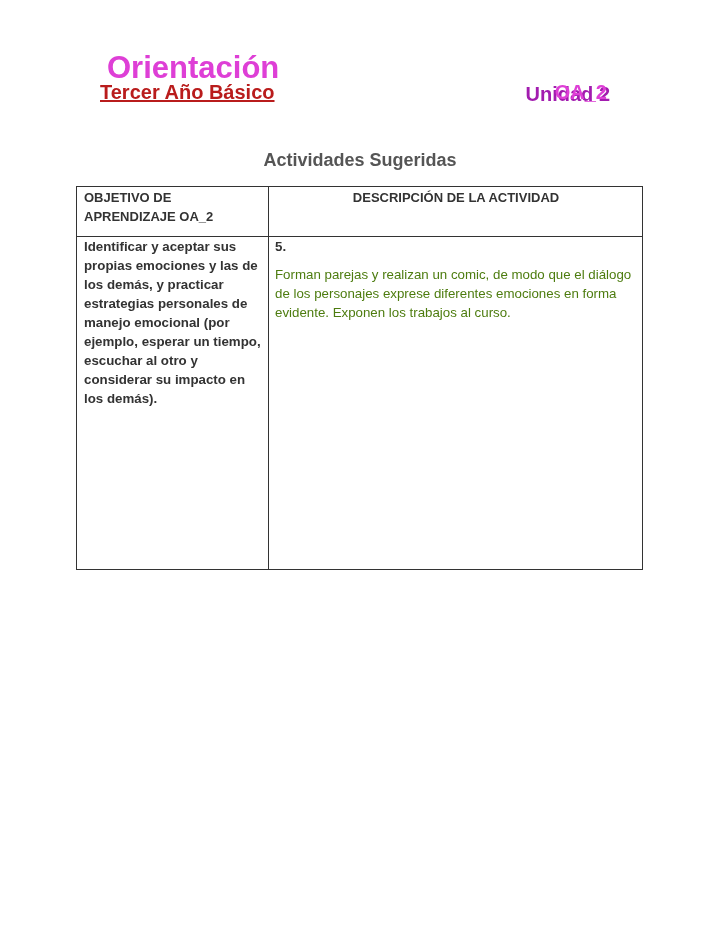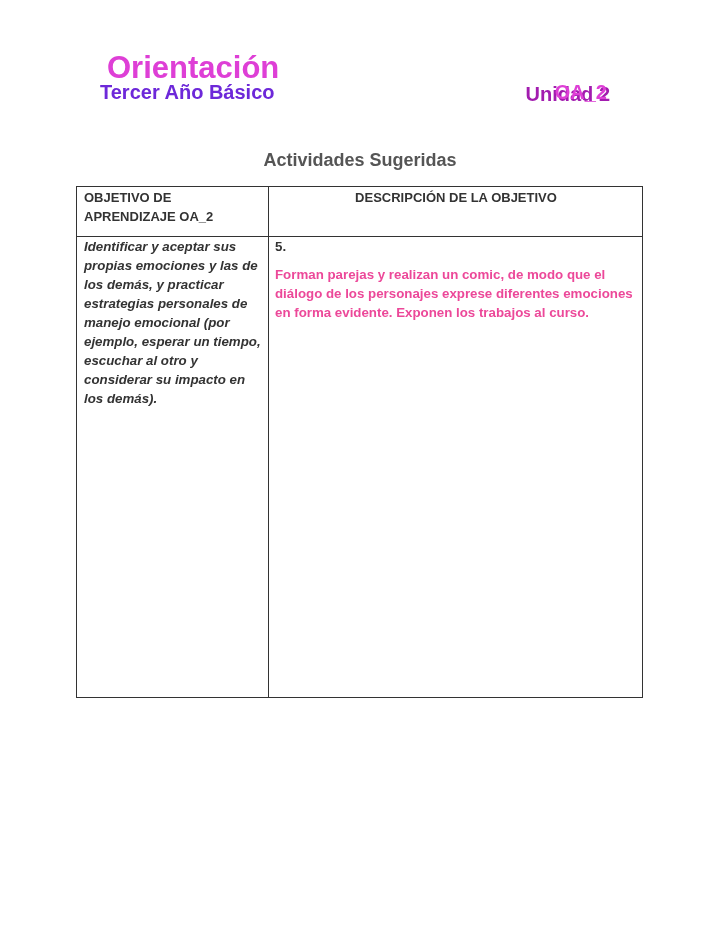--- a/index.html
+++ b/index.html
@@ -23,22 +23,23 @@
     color: #de3fd6;
     margin: 8px;
     line-height: 36px;
   }
   .subtitle-left {
     position: absolute;
     left: 100px;
     top: 80px;
     font-size: 20px;
     font-weight: bold;
-    color: #6d28d9;
+    color: #b91c1c;
     line-height: 24px;
+    text-decoration: underline;
   }
   .unit-label {
     position: absolute;
     right: 110px;
     top: 54px;
     font-size: 20px;
     font-weight: bold;
     color: #a21caf;
     line-height: 24px;
     text-align: right;
@@ -63,21 +64,21 @@
     font-weight: bold;
     color: #555555;
     line-height: 22px;
     padding-left: 0px;
   }
   .table-wrap {
     position: absolute;
     left: 76px;
     top: 186px;
     width: 567px;
-    height: 512px;
+    height: 384px;
     border: 1.5px solid #333333;
     box-sizing: border-box;
   }
   .col-divider {
     position: absolute;
     left: 191px;
     top: 0;
     bottom: 0;
     width: 0;
     border-left: 1.5px solid #333333;
@@ -113,41 +114,40 @@
   }
   .objective-text {
     position: absolute;
     left: 7px;
     top: 50px;
     width: 180px;
     font-size: 13.3px;
     font-weight: bold;
     color: #333333;
     line-height: 19px;
-    font-style: italic;
   }
   .desc-cell {
     position: absolute;
     left: 198px;
     top: 50px;
     right: 6px;
     color: #333333;
   }
   .activity-number {
     font-size: 13.3px;
     font-weight: bold;
     line-height: 19px;
     margin: 0 0 9px 0;
   }
   .activity-desc {
     font-size: 13.3px;
-    font-weight: bold;
+    font-weight: normal;
     line-height: 19px;
     margin: 0 0 10px 0;
-    color: #ec4899;
+    color: #4d7c0f;
   }
   .activity-subject {
     font-size: 13.3px;
     font-weight: bold;
     line-height: 19px;
     margin: 0;
   }
 </style>
 </head>
 <body>
@@ -157,21 +157,21 @@
 <div class="unit-label">Unidad 2</div>
 <div class="oa-label">OA_2</div>
 
 <div class="section-title">Actividades Sugeridas</div>
 
 <div class="table-wrap">
   <div class="col-divider"></div>
   <div class="row-divider"></div>
 
   <div class="hdr-left">OBJETIVO DE APRENDIZAJE OA_2</div>
-  <div class="hdr-right">DESCRIPCIÓN DE LA OBJETIVO</div>
+  <div class="hdr-right">DESCRIPCIÓN DE LA ACTIVIDAD</div>
 
   <div class="objective-text">Identificar y aceptar sus propias emociones y las de los demás, y practicar estrategias personales de manejo emocional (por ejemplo, esperar un tiempo, escuchar al otro y considerar su impacto en los demás).</div>
 
   <div class="desc-cell">
     <p class="activity-number">5.</p>
     <p class="activity-desc">Forman parejas y realizan un comic, de modo que el diálogo de los personajes exprese diferentes emociones en forma evidente. Exponen los trabajos al curso.</p>
   </div>
 </div>
 
 </body></html>

